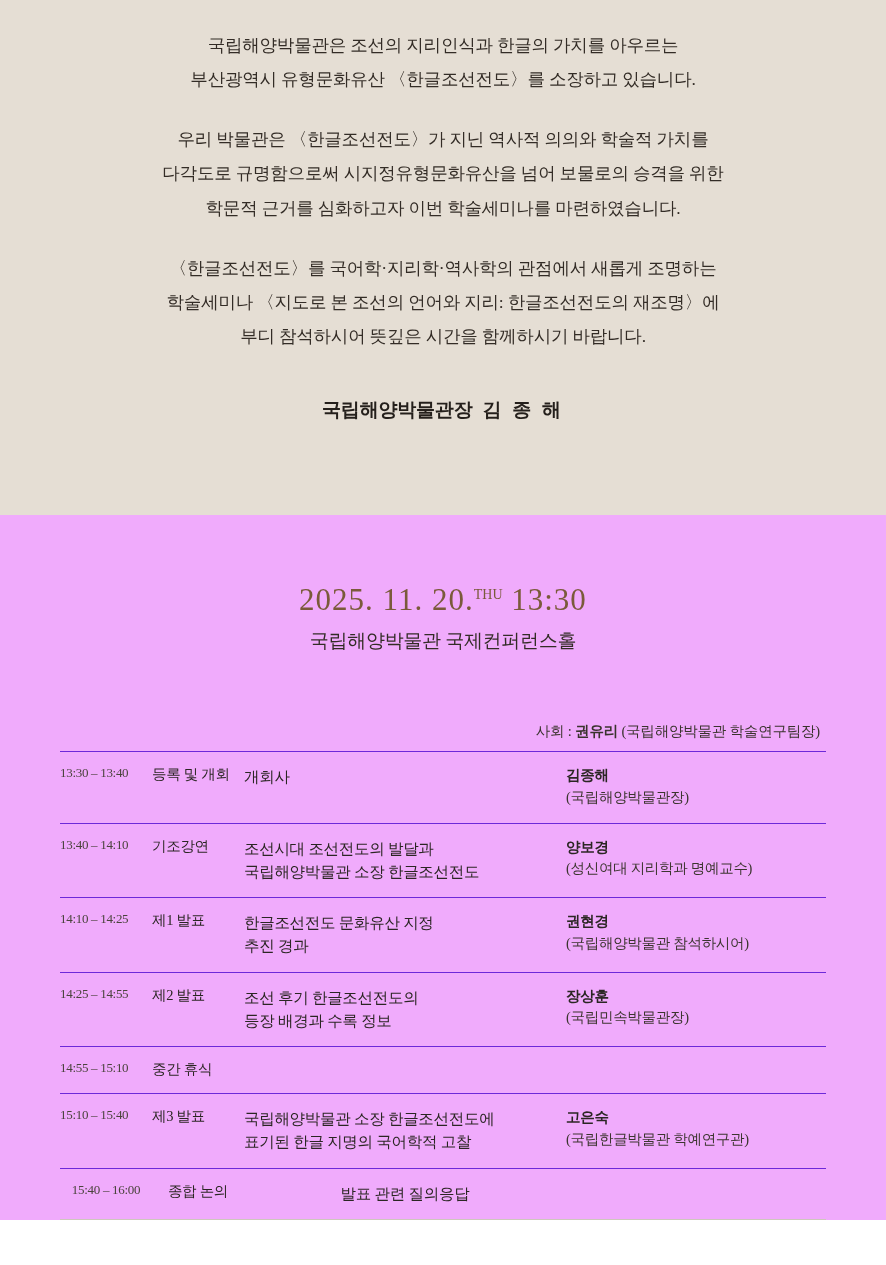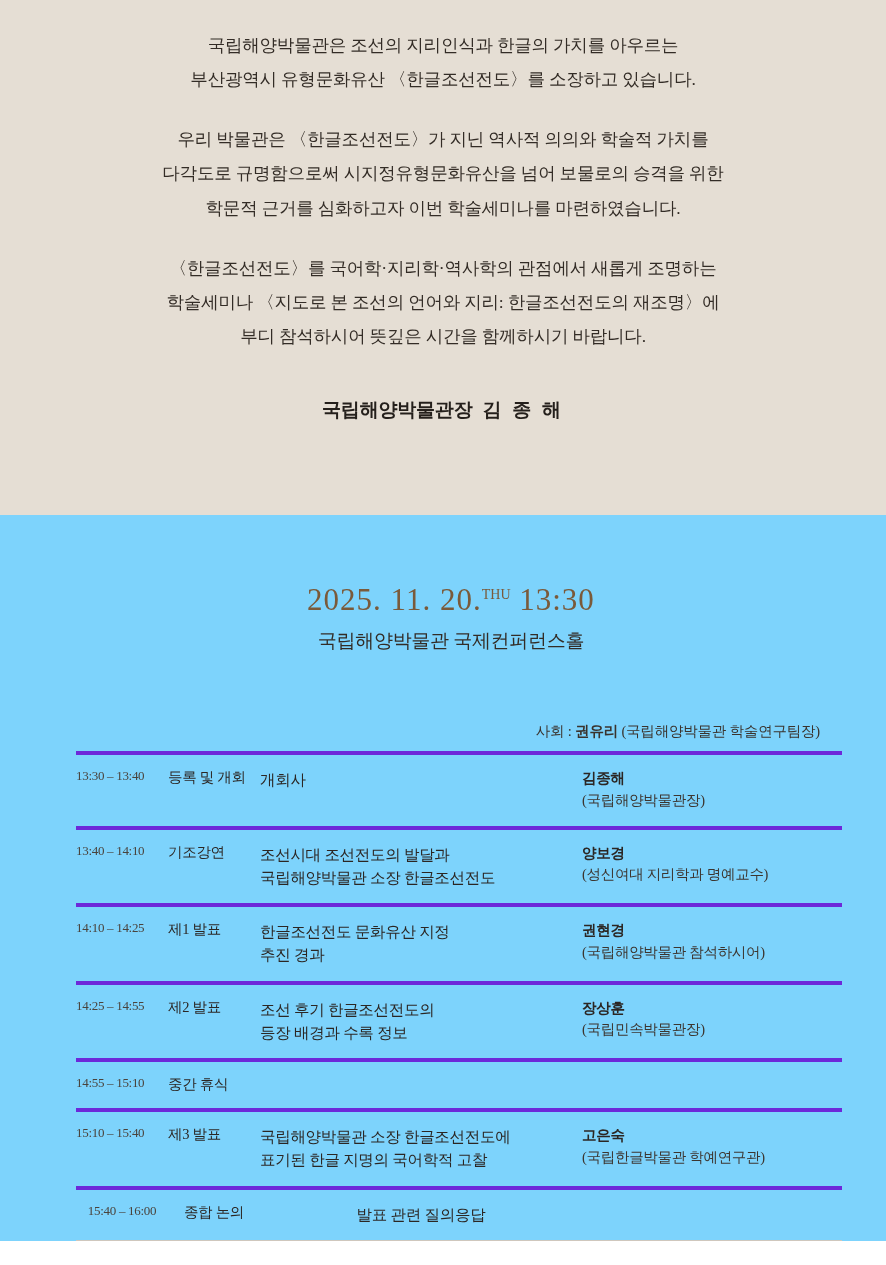--- a/index.html
+++ b/index.html
@@ -43,23 +43,23 @@
     font-weight: bold;
   }
   .signature .name {
     font-weight: bold;
     letter-spacing: 3px;
     margin-left: 10px;
   }
 
   
   .program-panel {
-    background: #7dd3fc;
+    background: #f0abfc;
     width: 886px;
-    padding: 66px 60px 0 76px;
+    padding: 66px 60px 0 60px;
     text-align: center;
   }
   .event-date {
     font-size: 31px;
     color: #7a5a3a;
     letter-spacing: 1px;
     margin: 0;
     line-height: 1.2;
   }
   .event-date .sup {
@@ -89,21 +89,21 @@
   table.schedule {
     width: 766px;
     border-collapse: collapse;
     margin-top: 10px;
     table-layout: fixed;
   }
   table.schedule tr { }
   table.schedule td {
     vertical-align: top;
     padding: 13px 0 14px 0;
-    border-top: 4px solid #6d28d9;
+    border-top: 1px solid #6d28d9;
     text-align: left;
   }
   table.schedule tr:last-child td {
     border-bottom: 1px solid #cfc7bd;
     text-align: center;
   }
   td.col-time {
     width: 92px;
     font-size: 13px;
     color: #4a433c;

